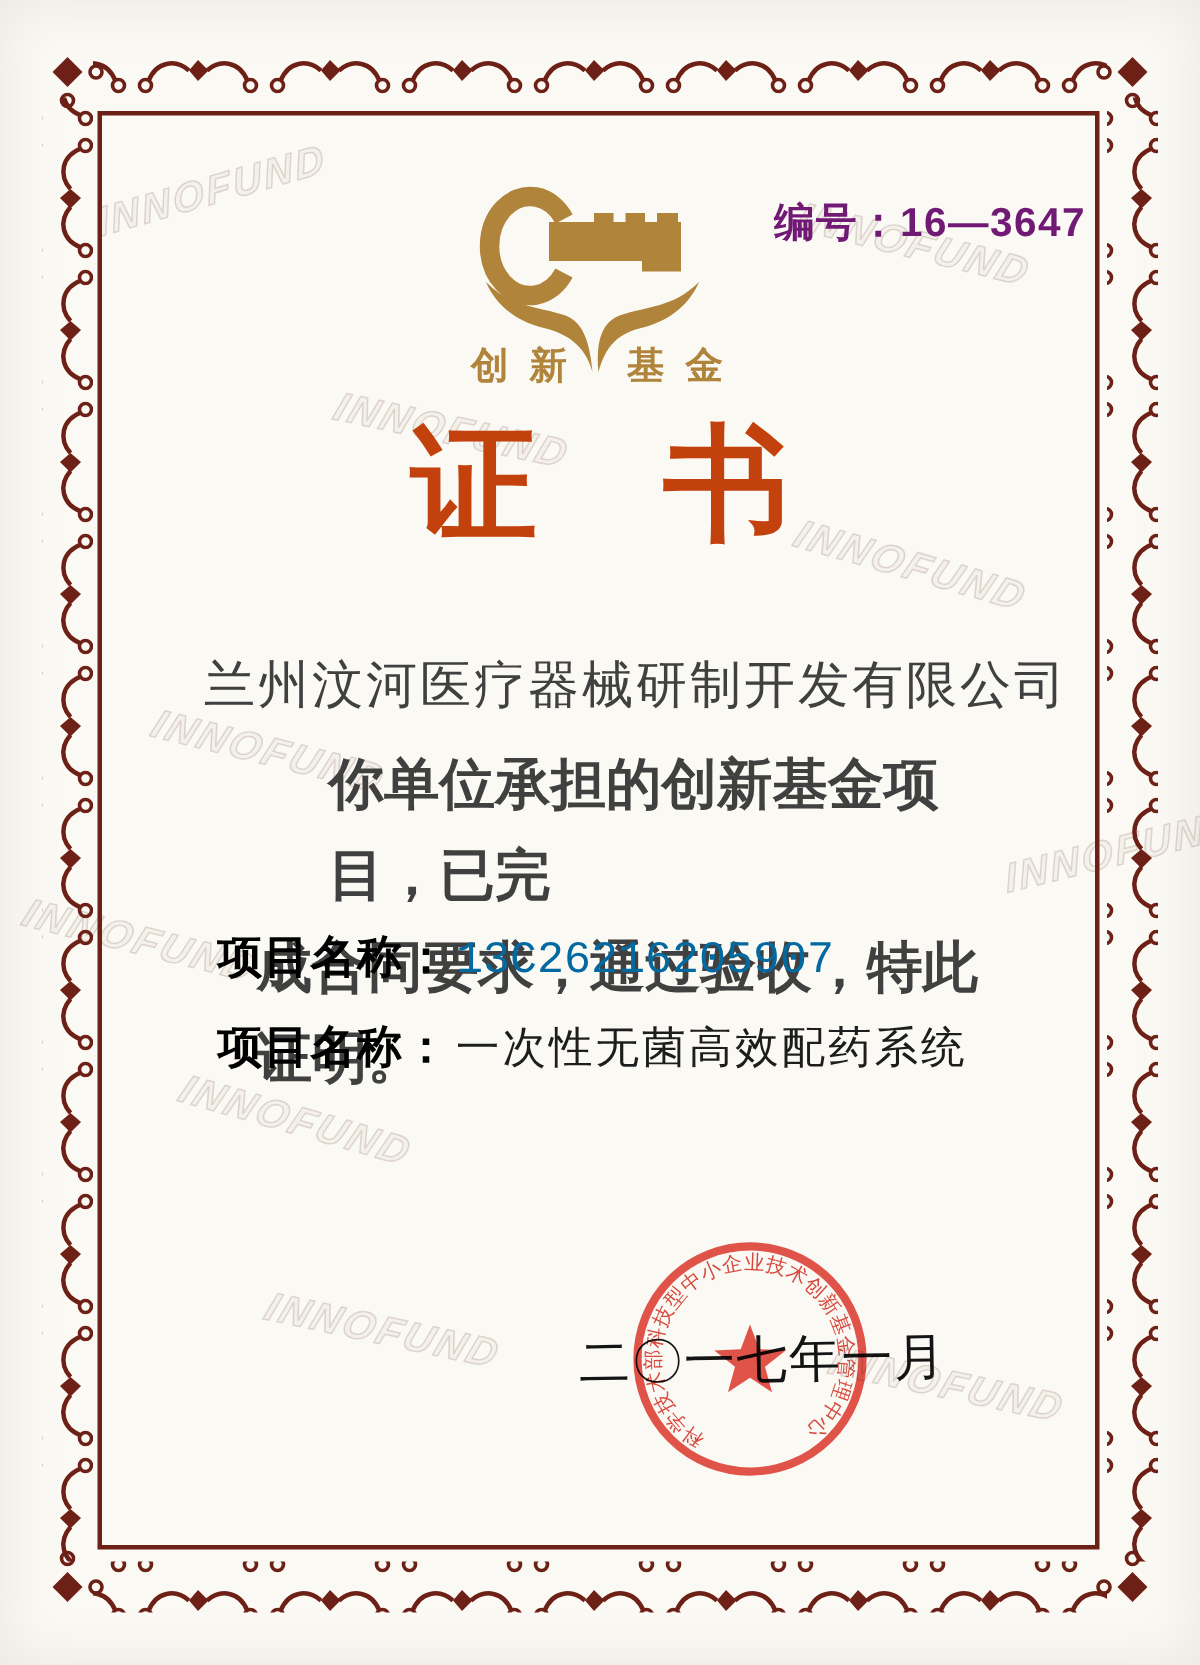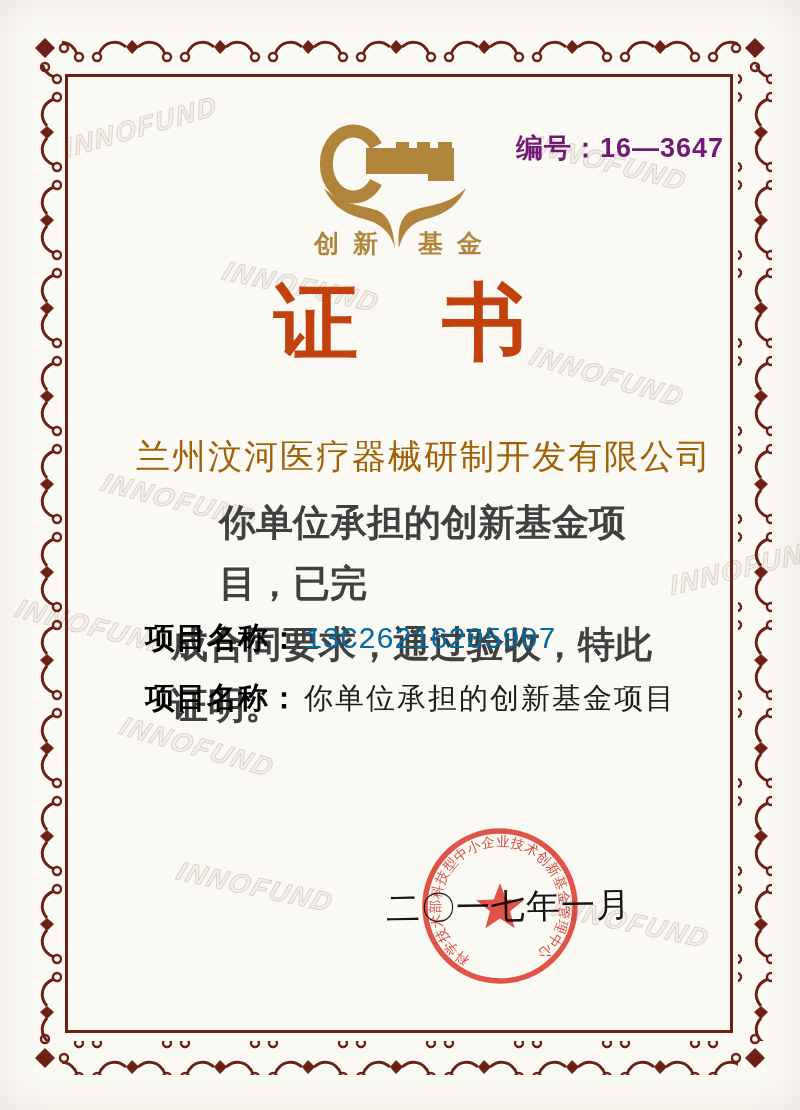--- a/index.html
+++ b/index.html
@@ -35,21 +35,21 @@
   .cert-title{
     left:0;top:266px;width:100%;
     text-align:center;
     font:700 84px "Liberation Serif",serif;
     color:#c2410c;
   }
 
   .recipient{
     left:136px;top:434px;
     font:400 34px "Liberation Serif",serif;
-    color:#a16207;letter-spacing:2px;
+    color:#404040;letter-spacing:2px;
   }
 
   .body-text{
     left:143px;top:492px;width:505px;
     font:700 37px "Liberation Sans",sans-serif;
     line-height:61px;color:#404040;margin-left:28px;
   }
   .body-text .indent{padding-left:48px;}
 
   .field-row{display:flex;align-items:baseline;}
@@ -181,21 +181,21 @@
     <div>成合同要求，通过验收，特此证明。</div>
   </div>
 
   <div class="abs field-row row-code">
     <span class="field-label">项目名称：</span>
     <span class="code-value">13C26216205907</span>
   </div>
 
   <div class="abs field-row row-name">
     <span class="field-label">项目名称：</span>
-    <span class="name-value">你单位承担的创新基金项目</span>
+    <span class="name-value">一次性无菌高效配药系统</span>
   </div>
 
   <svg class="abs seal" viewBox="0 0 180 180">
     <circle cx="90" cy="90" r="75" fill="none" stroke="#e2463c" stroke-width="5.5"></circle>
     <defs>
       <path id="sealArc" d="M60,142 A60,60 0 1 1 120,142" fill="none"></path>
     </defs>
     <text font-size="13.5" fill="#d8392e" font-family="Liberation Serif, serif">
       <textPath href="#sealArc" startOffset="0" textLength="305" lengthAdjust="spacing">科学技术部科技型中小企业技术创新基金管理中心</textPath>
     </text>

